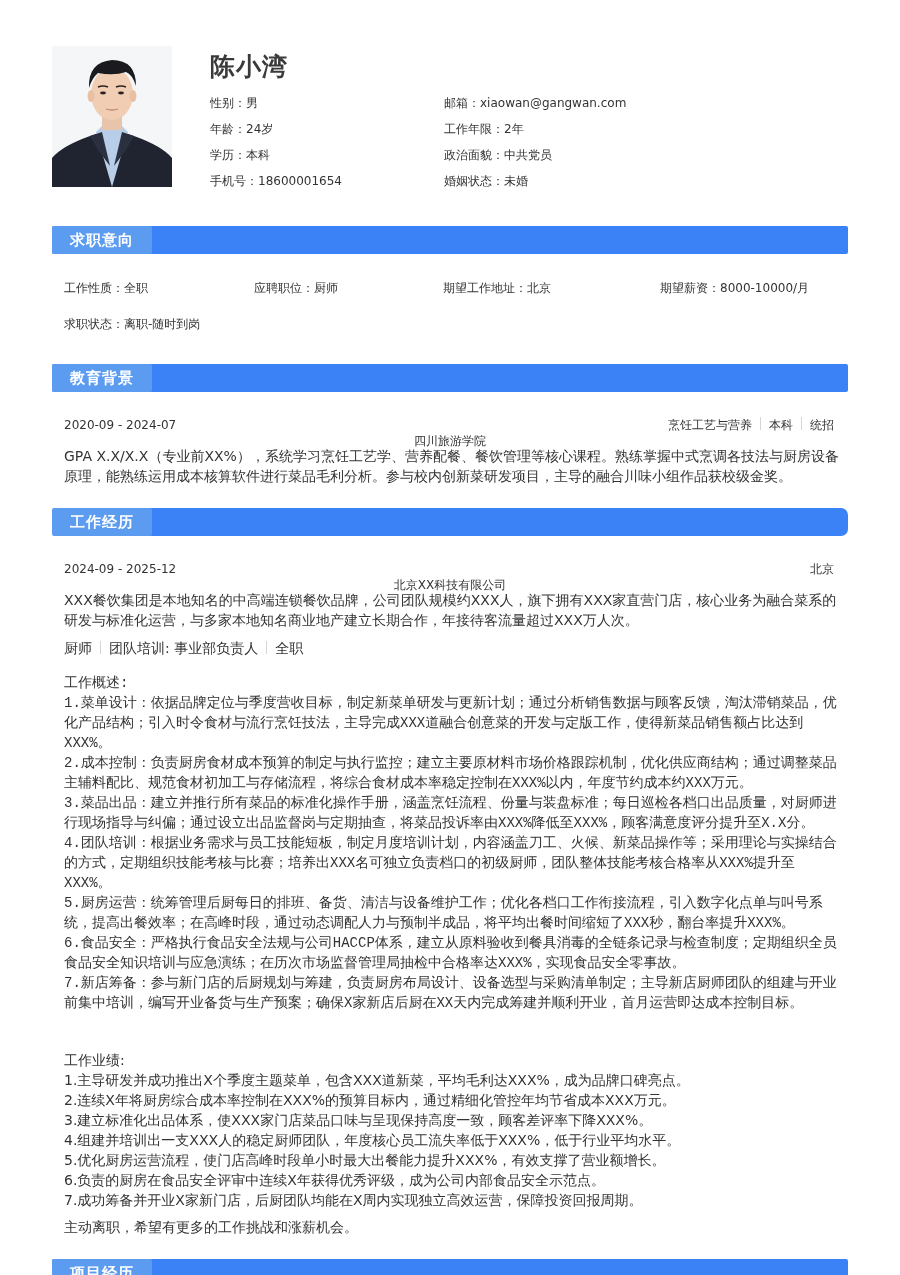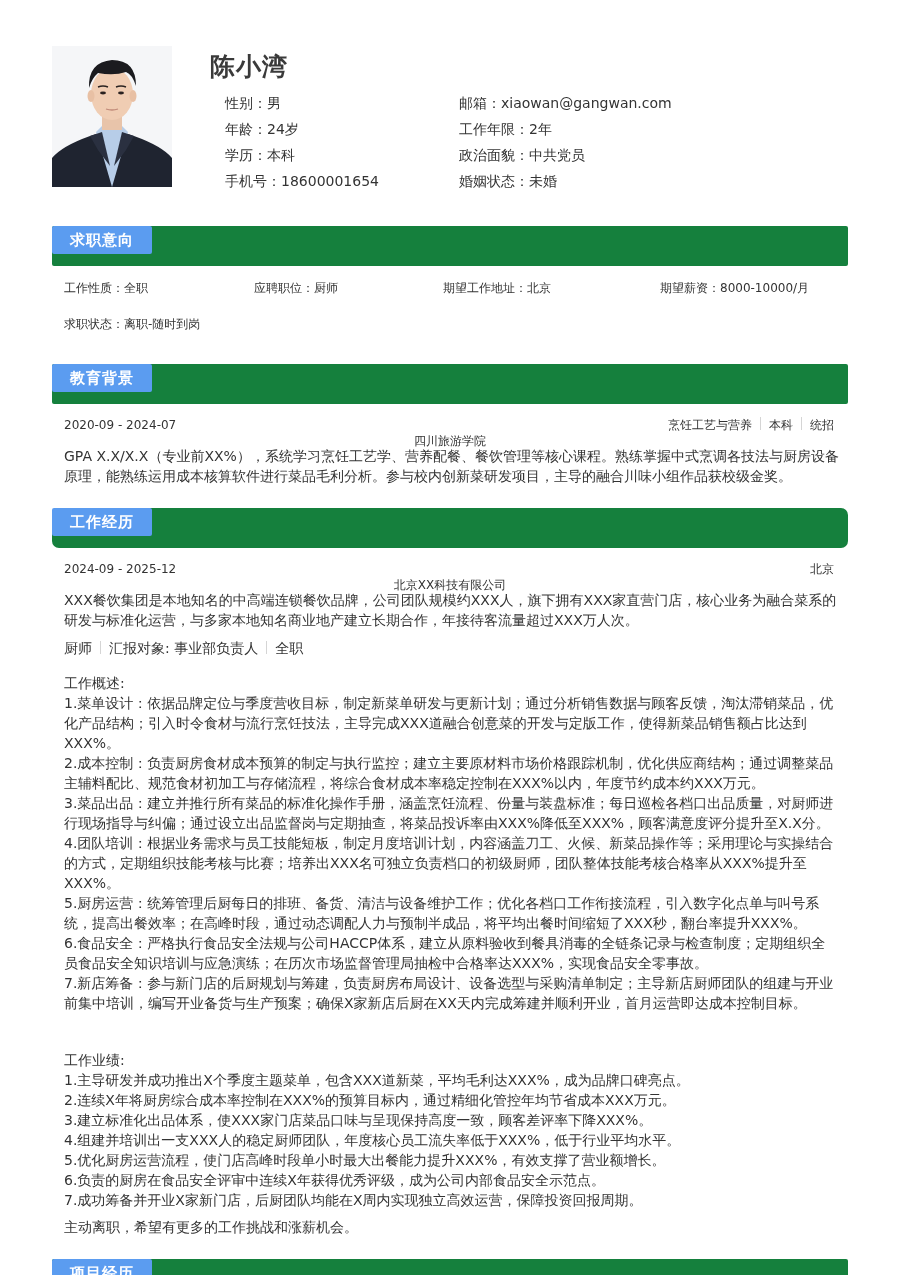--- a/index.html
+++ b/index.html
@@ -17,27 +17,27 @@
       position: absolute; left: 52px; top: 46px; width: 120px; height: 141px;
       background: #f4f5f7; overflow: hidden;
     }
     .name {
       position: absolute; left: 210px; top: 50px;
       font-size: 25px; font-weight: bold; color: #3a3a3a; letter-spacing: 1px;
     }
     .info-col { position: absolute; top: 92px; }
     .info-col.left { left: 210px; }
     .info-col.right { left: 444px; }
-    .info-row { height: 26px; line-height: 22px; font-size: 14px; color: #333; white-space: nowrap; margin-left: 15px; }
+    .info-row { height: 26px; line-height: 22px; font-size: 12px; color: #333; white-space: nowrap; }
     .info-row .lbl { color: #333; }
 
     
     .sec {
-      position: absolute; left: 52px; width: 796px; height: 40px;
-      background: #15803d; border-radius: 2px;
+      position: absolute; left: 52px; width: 796px; height: 28px;
+      background: #3b82f6; border-radius: 2px;
     }
     .sec .tag {
       position: absolute; left: 0; top: 0; height: 28px; width: 100px;
       background: #5b9cf0; color: #ffffff; font-weight: bold; font-size: 15px;
       line-height: 28px; text-align: center; border-radius: 2px; letter-spacing: 1px;
     }
 
     
     .row-abs { position: absolute; font-size: 12px; line-height: 20px; white-space: nowrap; color: #333; }
 
@@ -165,24 +165,24 @@
   </div>
 
   <div class="line3" style="top:559px;">
     <span class="l">2024-09 - 2025-12</span>
     <span class="c">北京XX科技有限公司</span>
     <span class="r">北京</span>
   </div>
   <div class="para" style="top:590px;">XXX餐饮集团是本地知名的中高端连锁餐饮品牌，公司团队规模约XXX人，旗下拥有XXX家直营门店，核心业务为融合菜系的研发与标准化运营，与多家本地知名商业地产建立长期合作，年接待客流量超过XXX万人次。</div>
 
   <div class="meta" style="top:638px;">
-    <span>厨师</span><span class="sep"></span><span>汇报对象: 事业部负责人</span><span class="sep"></span><span>全职</span>
-  </div>
-
-  <div class="para" style="top:673px;">
+    <span>厨师</span><span class="sep"></span><span>团队培训: 事业部负责人</span><span class="sep"></span><span>全职</span>
+  </div>
+
+  <div class="para" style="top:673px;font-family:Liberation Mono, monospace;">
     <p>工作概述:</p>
     <p>1.菜单设计：依据品牌定位与季度营收目标，制定新菜单研发与更新计划；通过分析销售数据与顾客反馈，淘汰滞销菜品，优化产品结构；引入时令食材与流行烹饪技法，主导完成XXX道融合创意菜的开发与定版工作，使得新菜品销售额占比达到XXX%。</p>
     <p>2.成本控制：负责厨房食材成本预算的制定与执行监控；建立主要原材料市场价格跟踪机制，优化供应商结构；通过调整菜品主辅料配比、规范食材初加工与存储流程，将综合食材成本率稳定控制在XXX%以内，年度节约成本约XXX万元。</p>
     <p>3.菜品出品：建立并推行所有菜品的标准化操作手册，涵盖烹饪流程、份量与装盘标准；每日巡检各档口出品质量，对厨师进行现场指导与纠偏；通过设立出品监督岗与定期抽查，将菜品投诉率由XXX%降低至XXX%，顾客满意度评分提升至X.X分。</p>
     <p>4.团队培训：根据业务需求与员工技能短板，制定月度培训计划，内容涵盖刀工、火候、新菜品操作等；采用理论与实操结合的方式，定期组织技能考核与比赛；培养出XXX名可独立负责档口的初级厨师，团队整体技能考核合格率从XXX%提升至XXX%。</p>
     <p>5.厨房运营：统筹管理后厨每日的排班、备货、清洁与设备维护工作；优化各档口工作衔接流程，引入数字化点单与叫号系统，提高出餐效率；在高峰时段，通过动态调配人力与预制半成品，将平均出餐时间缩短了XXX秒，翻台率提升XXX%。</p>
     <p>6.食品安全：严格执行食品安全法规与公司HACCP体系，建立从原料验收到餐具消毒的全链条记录与检查制度；定期组织全员食品安全知识培训与应急演练；在历次市场监督管理局抽检中合格率达XXX%，实现食品安全零事故。</p>
     <p>7.新店筹备：参与新门店的后厨规划与筹建，负责厨房布局设计、设备选型与采购清单制定；主导新店厨师团队的组建与开业前集中培训，编写开业备货与生产预案；确保X家新店后厨在XX天内完成筹建并顺利开业，首月运营即达成本控制目标。</p>
   </div>
 

